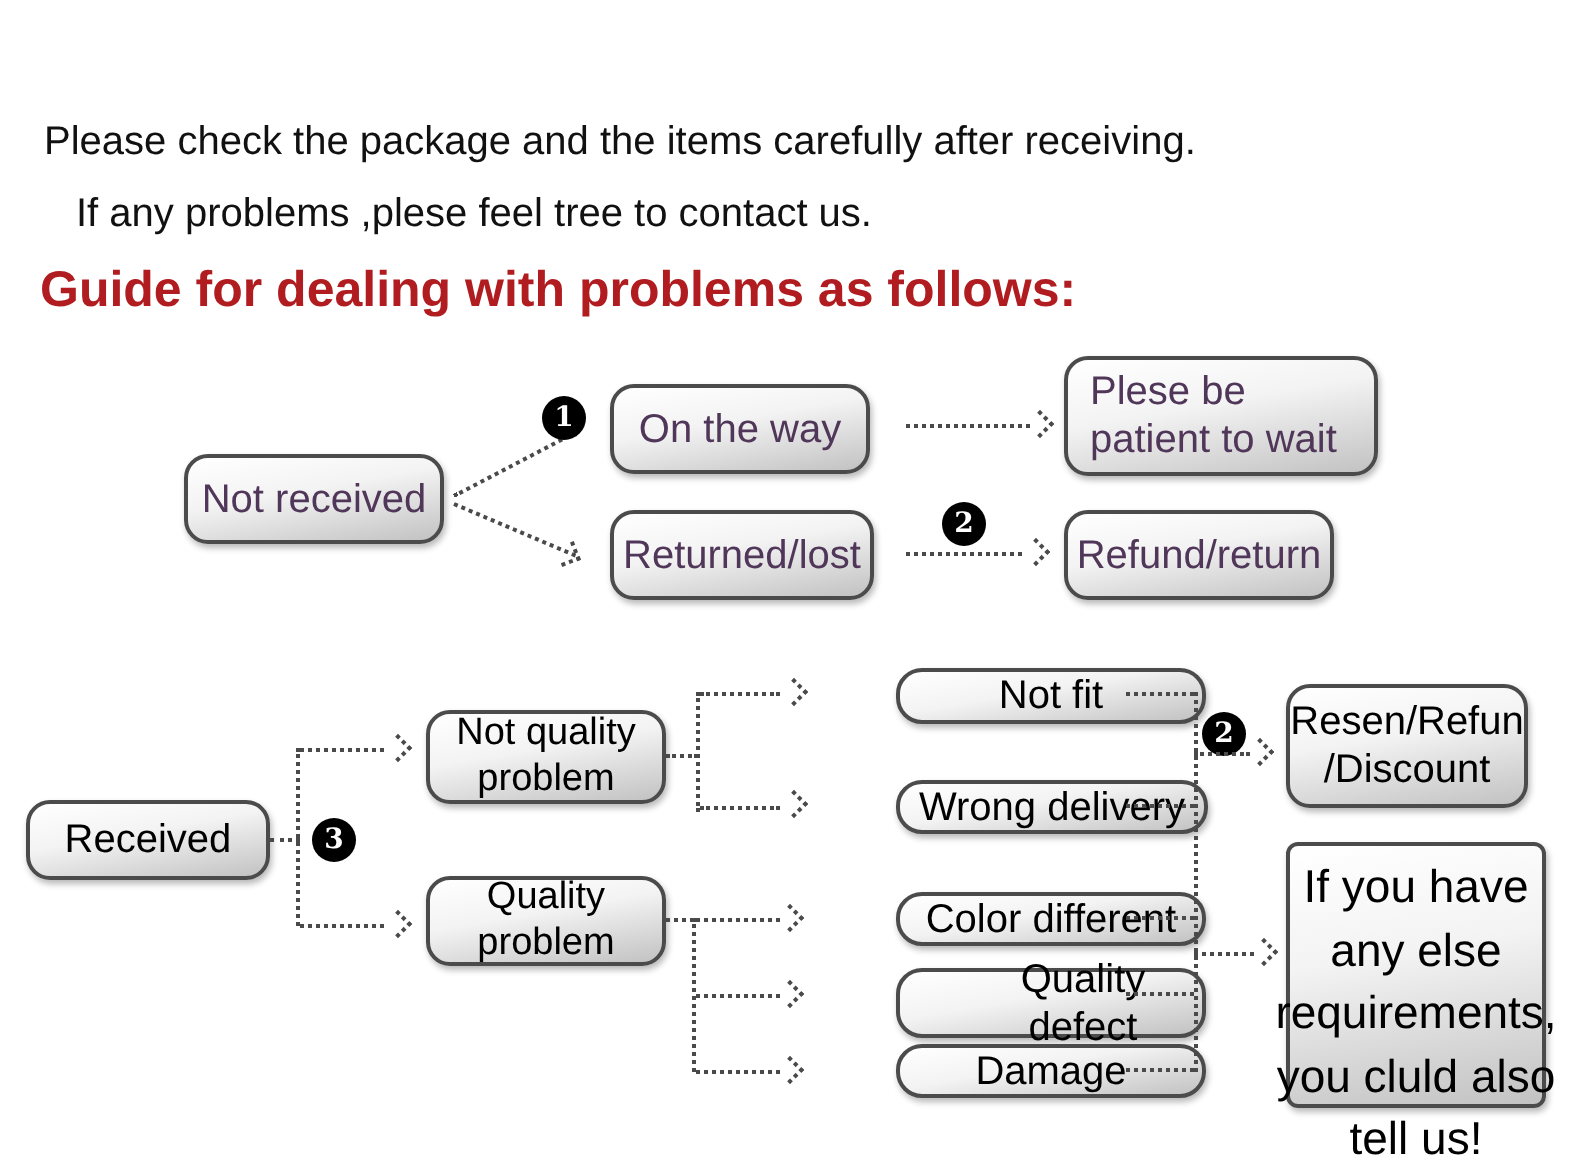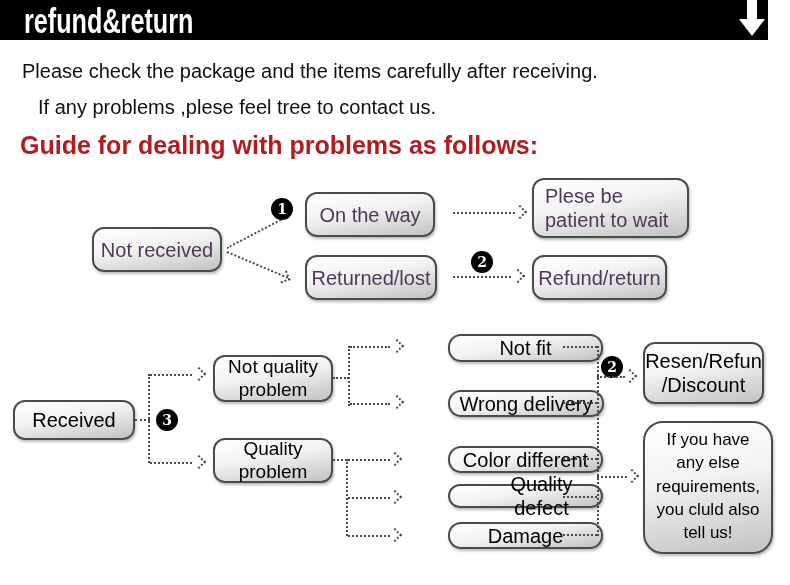--- a/index.html
+++ b/index.html
@@ -21,44 +21,39 @@
 
   
   .box { position:absolute; display:flex; align-items:center; justify-content:center; text-align:center;
          background:linear-gradient(170deg,#ffffff 0%,#f3f3f3 42%,#c2c2c2 100%);
          border:2px solid #4b4b4b; border-radius:12px; font-size:20px; color:#000000;
          box-shadow:1px 2px 3px rgba(0,0,0,0.28); line-height:1.2; }
   .purple { color:#503759; }
   .multiline { white-space:pre-line; }
   .leftalign { justify-content:flex-start; text-align:left; padding-left:11px; }
   .small { font-size:20px; border-radius:13px;margin-left:40px; }
-  .note { align-items:flex-start; padding:5px 9px; font-size:17px; line-height:1.37; border-radius:20px; }
+  .note { align-items:flex-start; padding:5px 9px; font-size:23px; line-height:1.37; border-radius:6px; }
 
   
   .badge { position:absolute; width:22px; height:22px; border-radius:50%; background:#000000; color:#ffffff;
            display:flex; align-items:center; justify-content:center;
            font-family:"DejaVu Serif", serif; font-weight:bold; font-size:14px; }
 
   
   .hline { position:absolute; border-top:2px dotted #4a4a4a; }
   .vline { position:absolute; border-left:2px dotted #4a4a4a; }
   .dline { position:absolute; border-top:2px dotted #4a4a4a; transform-origin:left center; }
   .chev  { position:absolute; width:10px; height:10px;
            border-top:2px dotted #4a4a4a; border-right:2px dotted #4a4a4a; transform:rotate(45deg); }
 </style>
 </head>
 <body>
 
 <div id="stage">
 
-  <div class="topbar">
-    <span class="topbar-title">refund&amp;return</span>
-    <span class="dn-arrow-stem"></span>
-    <span class="dn-arrow-head"></span>
-  </div>
 
   <div class="intro" style="top:60px;">Please check the package and the items carefully after receiving.</div>
   <div class="intro" style="top:96px;margin-left:16px;">If any problems ,plese feel tree to contact us.</div>
   <div class="guide">Guide for dealing with problems as follows:</div>
 
   <div class="box purple" style="left:92px; top:227px; width:130px; height:45px;">Not received</div>
 
   <div class="dline" style="left:227px; top:247px; width:68px; transform:rotate(-27.6deg);"></div>
   <div class="chev" style="left:280px; top:207px; transform:rotate(18deg);"></div>
   <div class="dline" style="left:227px; top:251px; width:66px; transform:rotate(23deg);"></div>
@@ -107,21 +102,21 @@
   <div class="hline" style="left:348px; top:459px; width:42px;"></div>
   <div class="chev" style="left:390px; top:454px;"></div>
   <div class="hline" style="left:348px; top:497px; width:42px;"></div>
   <div class="chev" style="left:390px; top:492px;"></div>
   <div class="hline" style="left:348px; top:535px; width:42px;"></div>
   <div class="chev" style="left:390px; top:530px;"></div>
 
   <div class="box small" style="left:408px; top:334px; width:155px; height:28px;">Not fit</div>
   <div class="box small" style="left:408px; top:390px; width:156px; height:27px;">Wrong delivery</div>
   <div class="box small" style="left:408px; top:446px; width:155px; height:27px;">Color different</div>
-  <div class="box small" style="left:408px; top:484px; width:155px; height:24px;padding-left:32px;">Quality defect</div>
+  <div class="box small" style="left:408px; top:484px; width:155px; height:35px;padding-left:32px;">Quality defect</div>
   <div class="box small" style="left:408px; top:522px; width:155px; height:27px;">Damage</div>
 
   <div class="hline" style="left:563px; top:346px; width:34px;"></div>
   <div class="hline" style="left:563px; top:402px; width:34px;"></div>
   <div class="hline" style="left:563px; top:458px; width:34px;"></div>
   <div class="hline" style="left:563px; top:496px; width:34px;"></div>
   <div class="hline" style="left:563px; top:534px; width:34px;"></div>
   <div class="vline" style="left:597px; top:346px; height:190px;"></div>
 
   <div class="badge" style="left:601px; top:356px;">2</div>

